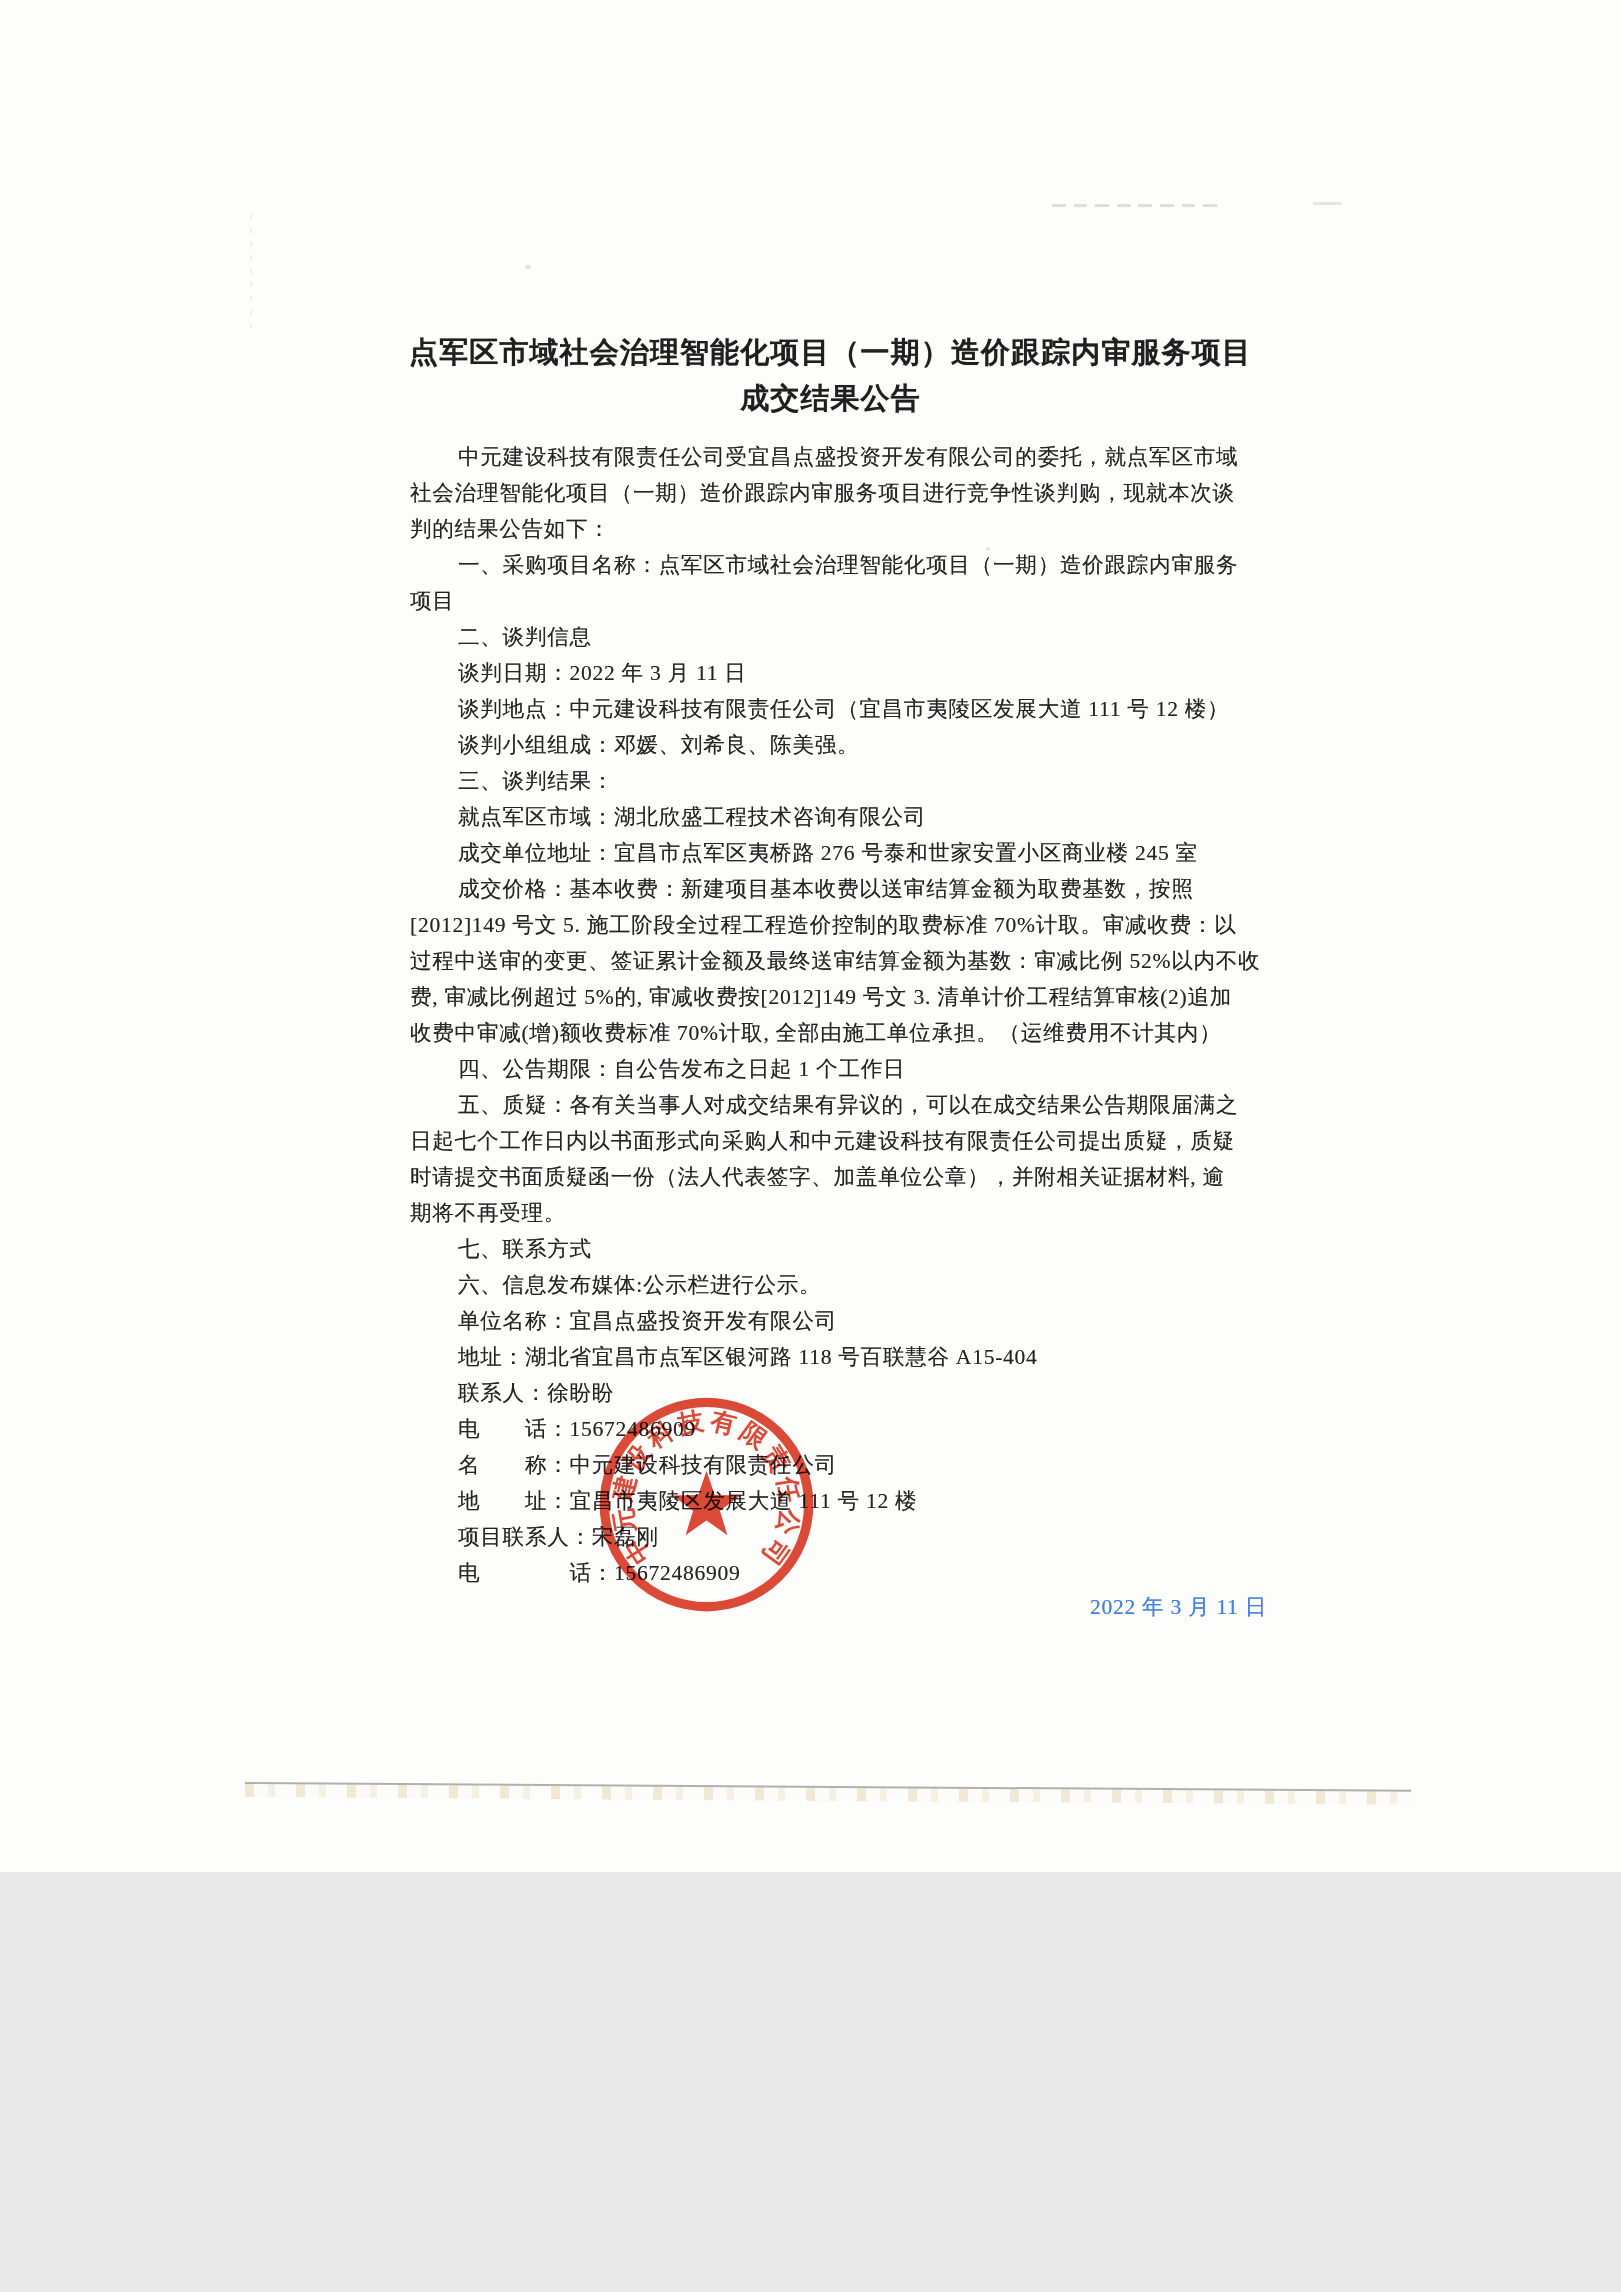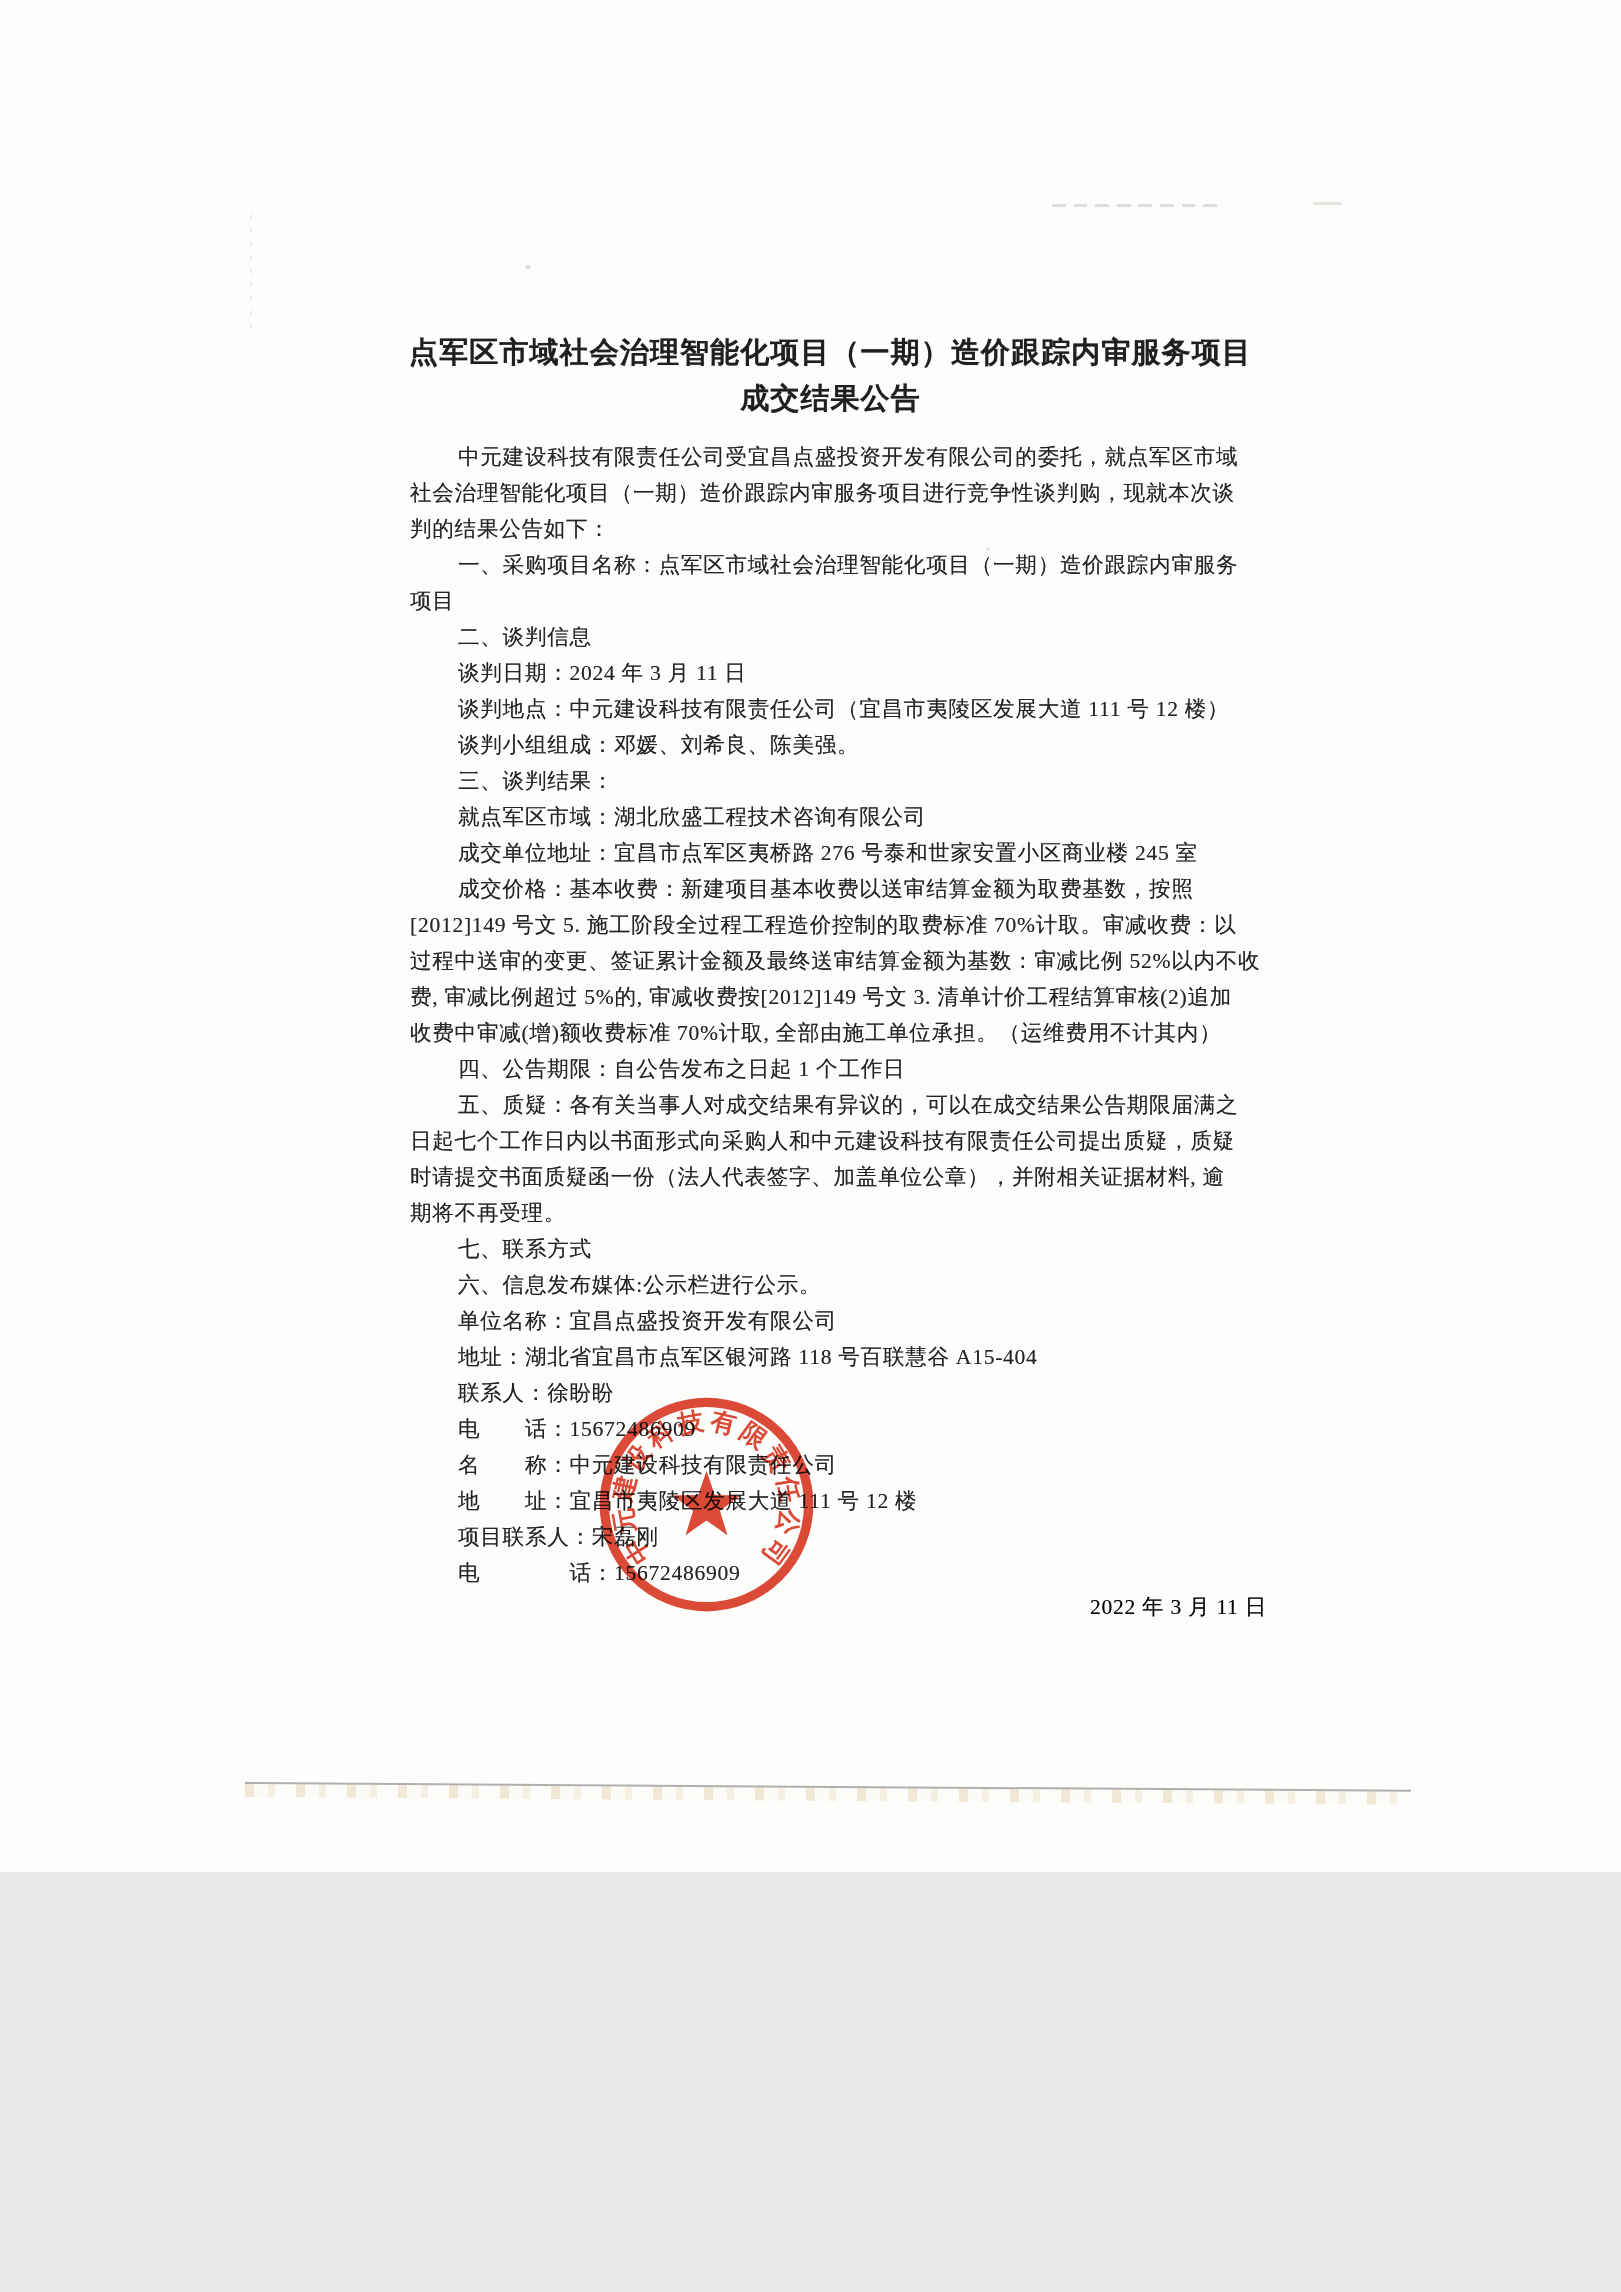--- a/index.html
+++ b/index.html
@@ -26,21 +26,21 @@
     color:#242424;
     text-shadow:0 0 0.6px rgba(40,40,40,.5);
   }
   .line{height:36px;white-space:nowrap;}
   .line.indent{padding-left:48px;}
   .seg-b{font-weight:normal;}
   .date-line{
     position:absolute;left:406px;top:1592px;width:861px;
     text-align:right;
     font-size:21.6px;letter-spacing:0.7px;
-    color:#000000;
+    color:#3b82f6;
     text-shadow:0 0 0.6px rgba(40,40,40,.5);
   }
   .stamp{
     position:absolute;left:594px;top:1392px;width:225px;height:225px;
     mix-blend-mode:multiply;
     opacity:.92;
   }
   
   .scan-edge-line{
     position:absolute;left:245px;top:1782px;width:1166px;height:2px;
@@ -89,21 +89,21 @@
     <div>成交结果公告</div>
   </div>
 
   <div class="doc-body" id="doc-lines">
       <div class="line indent"><span class="seg">中元建设科技有限责任公司受宜昌点盛投资开发有限公司的委托，就点军区市域</span></div>
       <div class="line"><span class="seg">社会治理智能化项目（一期）造价跟踪内审服务项目进行竞争性谈判购，现就本次谈</span></div>
       <div class="line"><span class="seg">判的结果公告如下：</span></div>
       <div class="line indent"><span class="seg seg-b">一、采购项目名称：点军区市域社会治理智能化项目（一期）造价跟踪内审服务</span></div>
       <div class="line"><span class="seg seg-b">项目</span></div>
       <div class="line indent"><span class="seg seg-b">二、谈判信息</span></div>
-      <div class="line indent"><span class="seg">谈判日期：2024 年 3 月 11 日</span></div>
+      <div class="line indent"><span class="seg">谈判日期：2022 年 3 月 11 日</span></div>
       <div class="line indent"><span class="seg">谈判地点：中元建设科技有限责任公司（宜昌市夷陵区发展大道 111 号 12 楼）</span></div>
       <div class="line indent"><span class="seg">谈判小组组成：邓媛、刘希良、陈美强。</span></div>
       <div class="line indent"><span class="seg seg-b">三、谈判结果：</span></div>
       <div class="line indent"><span class="seg">就点军区市域：湖北欣盛工程技术咨询有限公司</span></div>
       <div class="line indent"><span class="seg">成交单位地址：宜昌市点军区夷桥路 276 号泰和世家安置小区商业楼 245 室</span></div>
       <div class="line indent"><span class="seg">成交价格：基本收费：新建项目基本收费以送审结算金额为取费基数，按照</span></div>
       <div class="line"><span class="seg">[2012]149 号文 5. 施工阶段全过程工程造价控制的取费标准 70%计取。审减收费：以</span></div>
       <div class="line"><span class="seg">过程中送审的变更、签证累计金额及最终送审结算金额为基数：审减比例 52%以内不收</span></div>
       <div class="line"><span class="seg">费, 审减比例超过 5%的, 审减收费按[2012]149 号文 3. 清单计价工程结算审核(2)追加</span></div>
       <div class="line"><span class="seg">收费中审减(增)额收费标准 70%计取, 全部由施工单位承担。（运维费用不计其内）</span></div>

